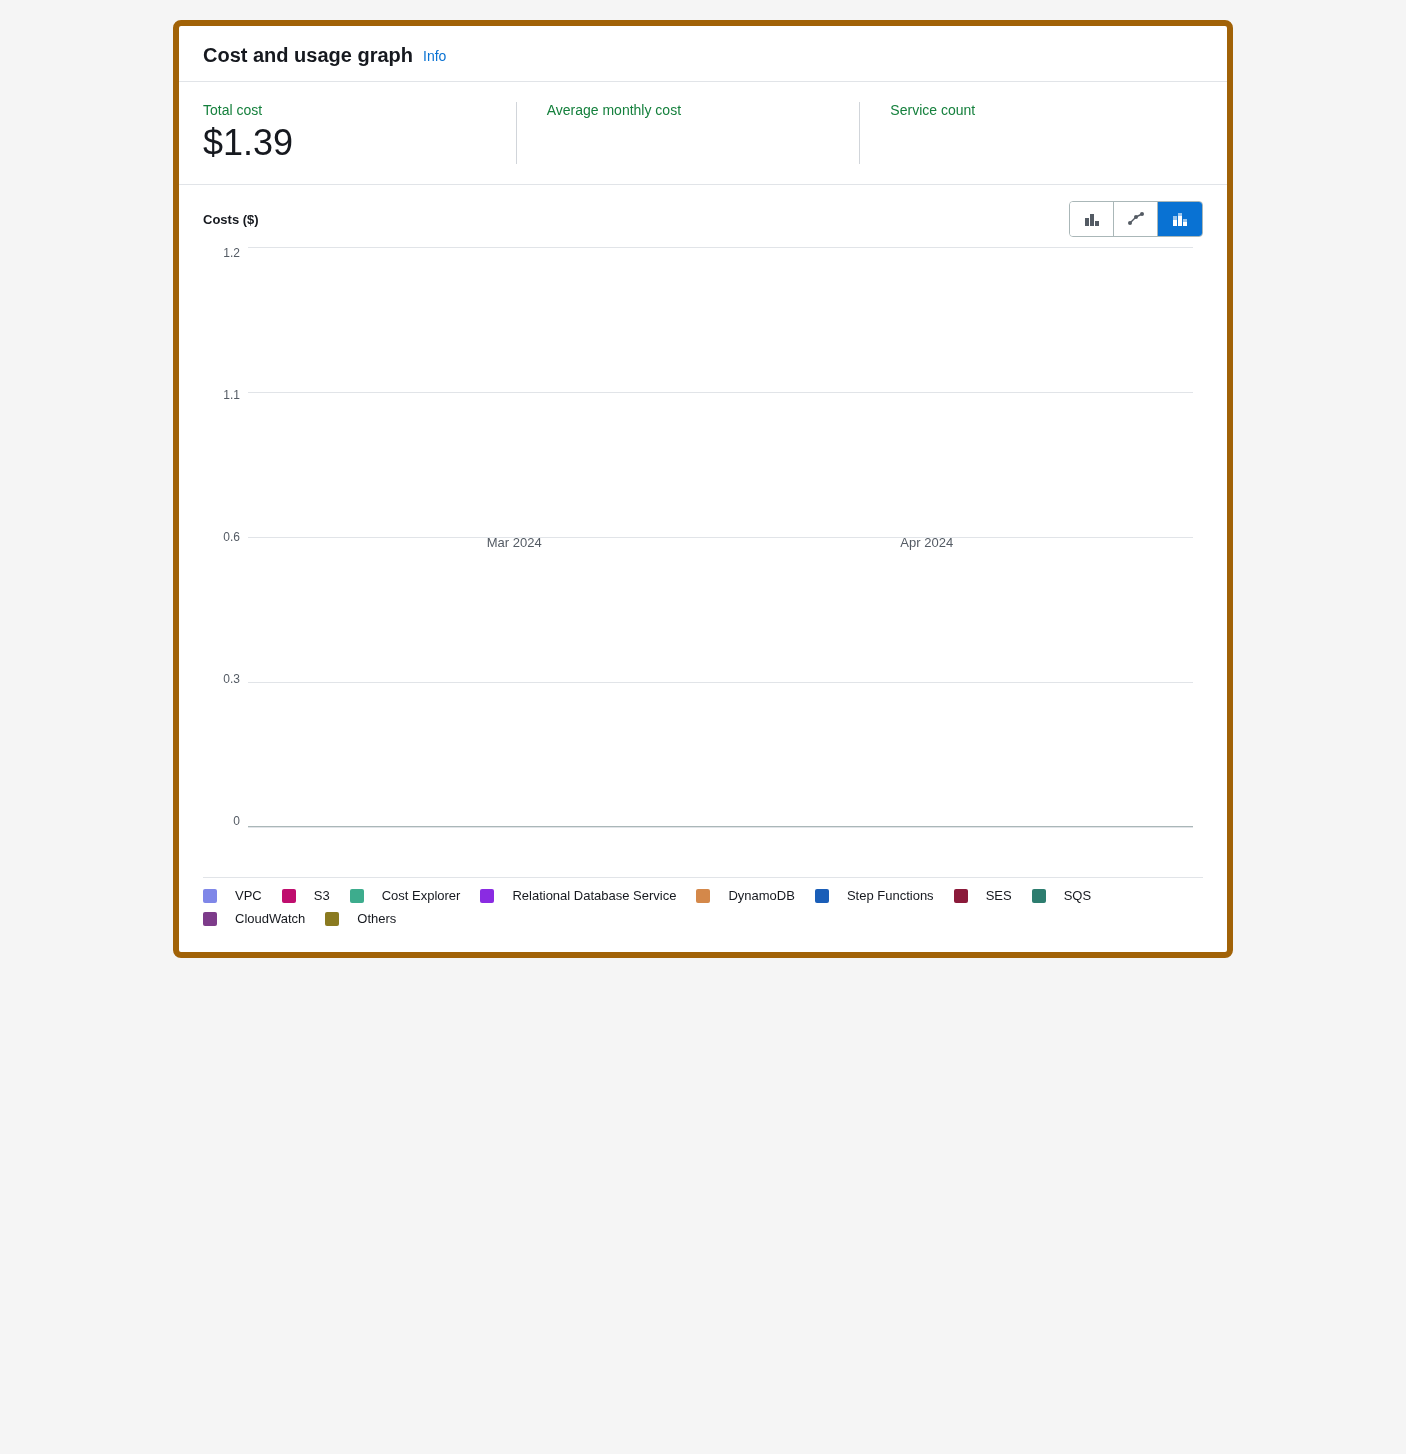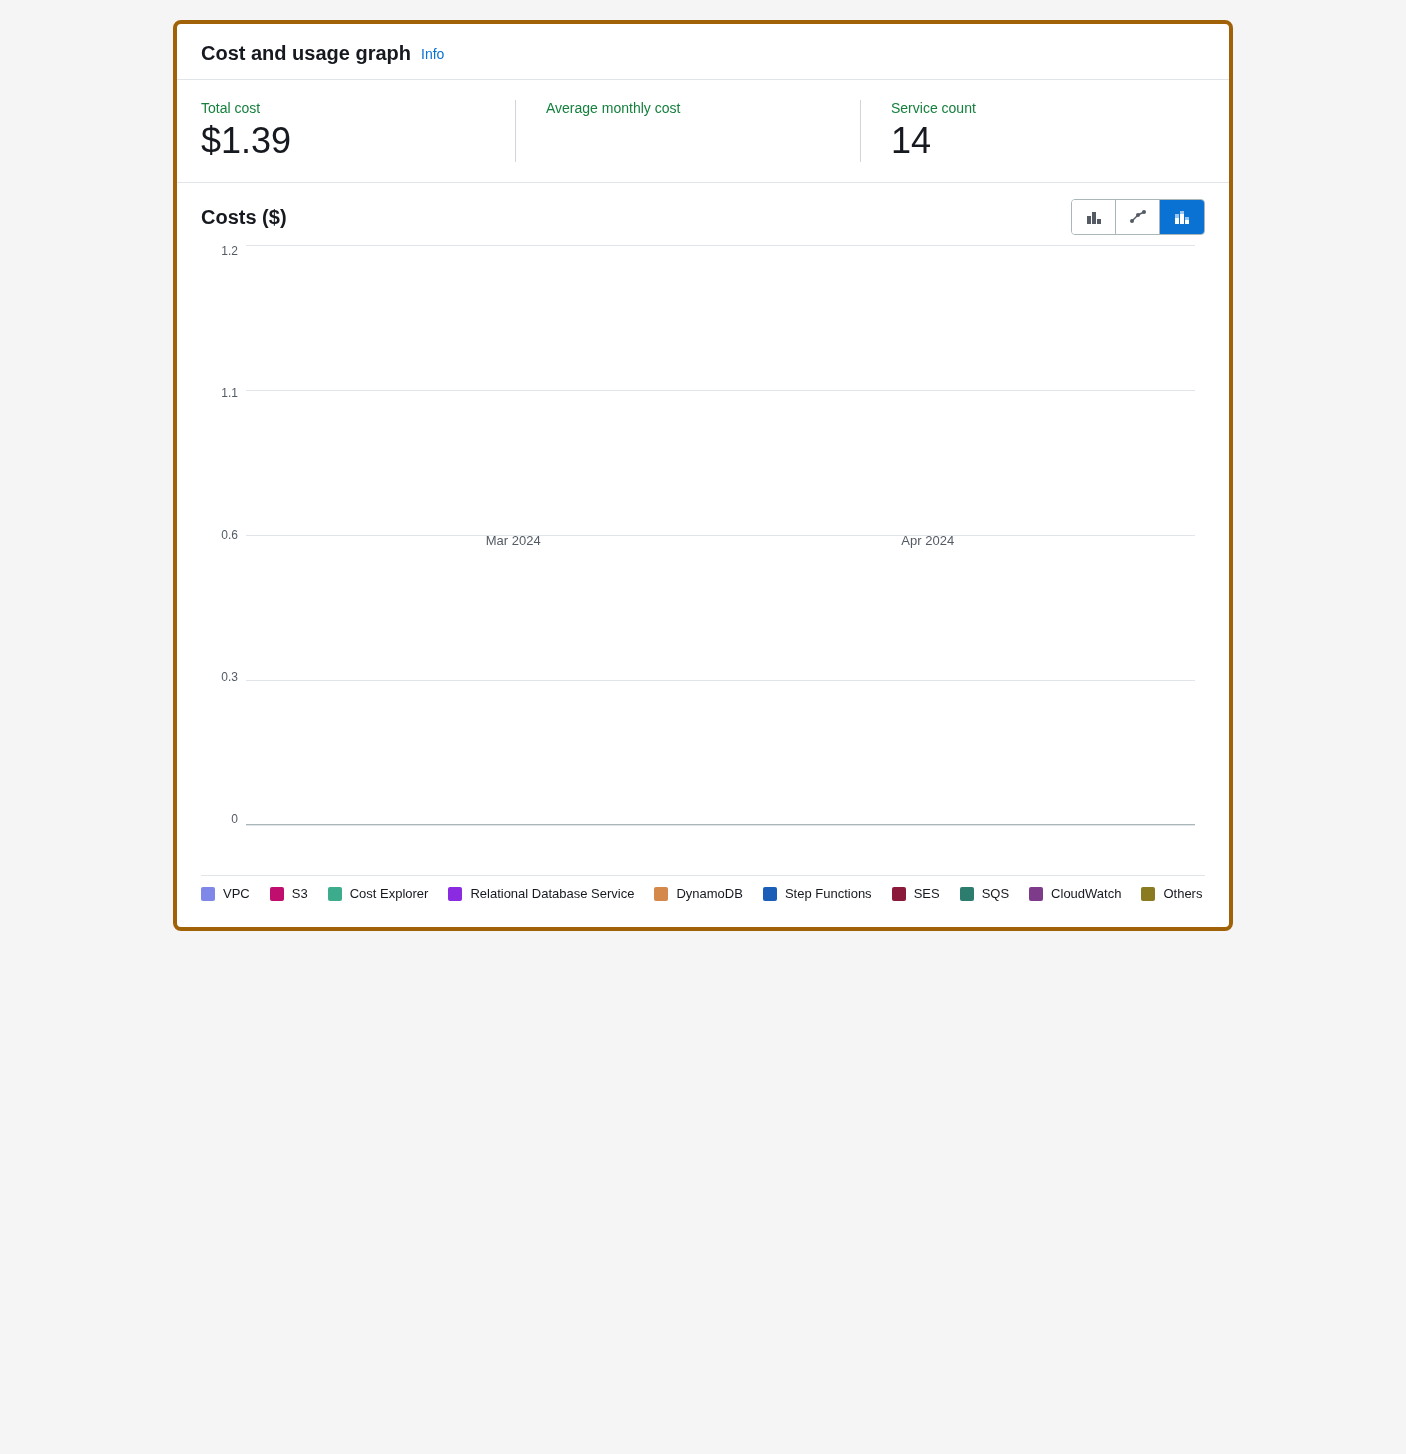--- a/index.html
+++ b/index.html
@@ -7,21 +7,21 @@
       font-family: -apple-system, BlinkMacSystemFont, 'Segoe UI', Arial, sans-serif;
       background: #f5f5f5;
       display: flex;
       justify-content: center;
       align-items: flex-start;
       min-height: 100vh;
       padding: 20px;
     }
     .card {
       background: #fff;
-      border: 4px solid #a16207;
+      border: 6px solid #a16207;
       border-radius: 8px;
       width: 1060px;
       padding: 0;
       overflow: hidden;
     }
     .card-header {
       padding: 18px 24px 14px 24px;
       border-bottom: 1px solid #e1e4e8;
       display: flex;
       align-items: center;
@@ -65,21 +65,21 @@
     .chart-section {
       padding: 16px 24px 10px 24px;
     }
     .chart-header {
       display: flex;
       justify-content: space-between;
       align-items: center;
       margin-bottom: 10px;
     }
     .chart-label {
-      font-size: 20px;
+      font-size: 13px;
       font-weight: 600;
       color: #16191f;
     }
     .chart-controls {
       display: flex;
       border: 1px solid #aab7b8;
       border-radius: 4px;
       overflow: hidden;
     }
     .chart-btn {
@@ -190,21 +190,21 @@
       display: flex;
       flex-wrap: wrap;
       gap: 8px 20px;
       padding: 10px 0 16px 0;
       border-top: 1px solid #e1e4e8;
       margin-top: 4px;
     }
     .legend-item {
       display: flex;
       align-items: center;
-      gap: 8px;
+      gap: 18px;
       font-size: 13px;
       color: #16191f;
     }
     .legend-swatch {
       width: 14px;
       height: 14px;
       border-radius: 2px;
       flex-shrink: 0;
     }
   </style>
@@ -221,21 +221,20 @@
   <div class="metrics-row">
     <div class="metric-block">
       <div class="metric-label">Total cost</div>
       <div class="metric-value">$1.39</div>
     </div>
     <div class="metric-block">
       <div class="metric-label">Average monthly cost</div>
     </div>
     <div class="metric-block">
       <div class="metric-label">Service count</div>
-      <div class="metric-value">14</div>
     </div>
   </div>
 
   <div class="chart-section">
     <div class="chart-header">
       <span class="chart-label">Costs ($)</span>
       <div class="chart-controls">
         <button class="chart-btn" title="Bar chart">
           <svg viewBox="0 0 18 18" fill="none" xmlns="http://www.w3.org/2000/svg">
             <rect x="2" y="8" width="4" height="8" fill="#545b64"></rect>

